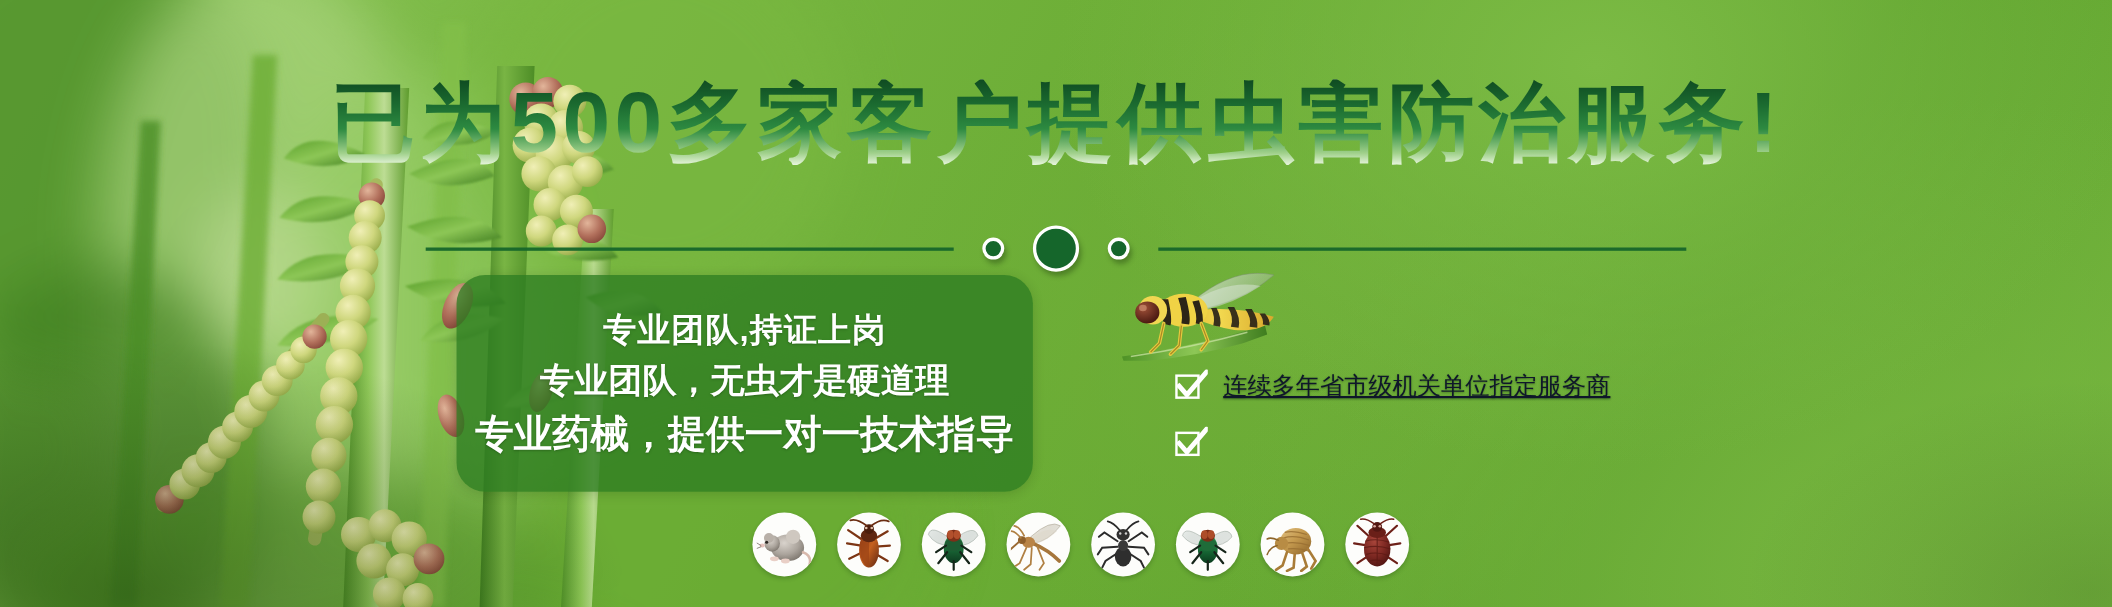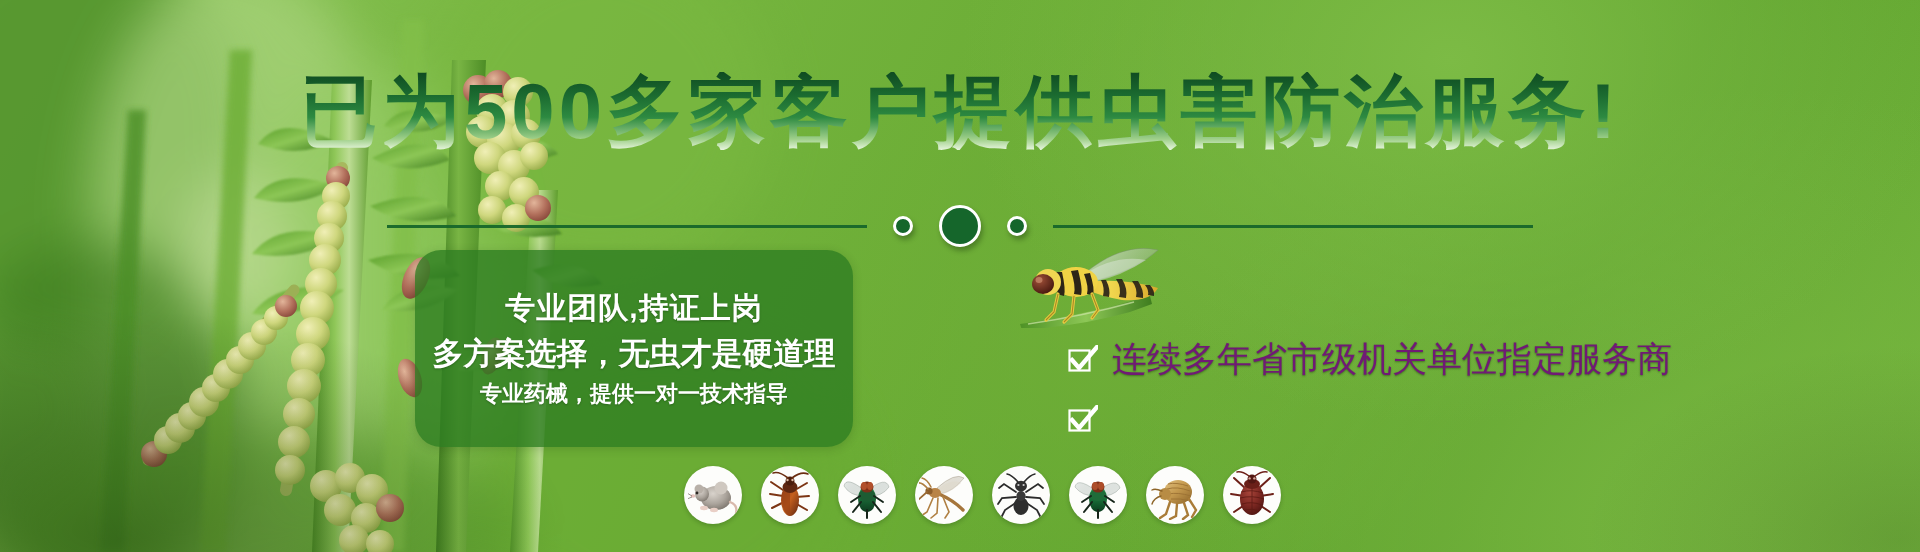--- a/index.html
+++ b/index.html
@@ -93,52 +93,53 @@
     background:#15662b;
     border:3px solid #ffffff;
     box-shadow:2px 4px 5px rgba(20,45,10,.35);
   }
   .dot-sm{ width:20px; height:20px; }
   .dot-lg{ width:42px; height:42px; }
 
   
   .panel{
     position:absolute; left:415px; top:250px;
-    width:438px; height:197px;
+    width:524px; height:197px;
     background:rgba(45,124,33,.78);
     border-radius:26px;
     display:flex; flex-direction:column;
     align-items:center; justify-content:center;
     gap:4px;
     box-shadow:0 2px 10px rgba(20,50,10,.18);
   }
   .panel-line{
     color:#ffffff;
     font-weight:bold;
     white-space:nowrap;
     text-shadow:0 1px 2px rgba(15,45,8,.35);
   }
   .panel-line.l1{ font-size:30px; letter-spacing:1px; }
   .panel-line.l2{ font-size:31px; letter-spacing:0px; }
-  .panel-line.l3{ font-size:22px; letter-spacing:0px; }
+  .panel-line.l3{ font-size:35px; letter-spacing:0px; }
 
   
   .hoverfly{ position:absolute; left:1018px; top:238px; width:160px; height:90px; }
 
   
   .bullets{
     position:absolute; left:1068px; top:336px;
     display:flex; flex-direction:column; gap:22px;
   }
   .bullet{ display:flex; align-items:center; gap:14px; }
   .check-icon{ width:30px; height:30px; flex:0 0 auto; }
   .bullet-text{
-    color:#701a75; font-size:35px; font-weight:400;
+    color:#0f172a; font-size:22px; font-weight:400;
     white-space:nowrap;
     text-shadow:0 1px 2px rgba(15,45,8,.45);
+    text-decoration:underline;
   }
 
   
   .pests{
     position:absolute; left:684px; top:466px;
     display:flex; align-items:center; gap:19px;
   }
   .pest{
     width:58px; height:58px; border-radius:50%;
     background:#fdfdfb;
@@ -318,21 +319,21 @@
     <span class="dots">
       <span class="dot dot-sm"></span>
       <span class="dot dot-lg"></span>
       <span class="dot dot-sm"></span>
     </span>
     <span class="rule"></span>
   </div>
 
   <div class="panel">
     <div class="panel-line l1">专业团队,持证上岗</div>
-    <div class="panel-line l2">多方案选择，无虫才是硬道理</div>
+    <div class="panel-line l2">专业团队，无虫才是硬道理</div>
     <div class="panel-line l3">专业药械，提供一对一技术指导</div>
   </div>
 
   <div class="hoverfly">
     <svg width="160" height="90" viewBox="0 0 160 90">
       <defs>
         <linearGradient id="stemH" x1="0" y1="0" x2="1" y2="0">
           <stop offset="0%" stop-color="#4e9226"></stop>
             <stop offset="50%" stop-color="#8dc756"></stop>
             <stop offset="100%" stop-color="#3f7d1f"></stop>

